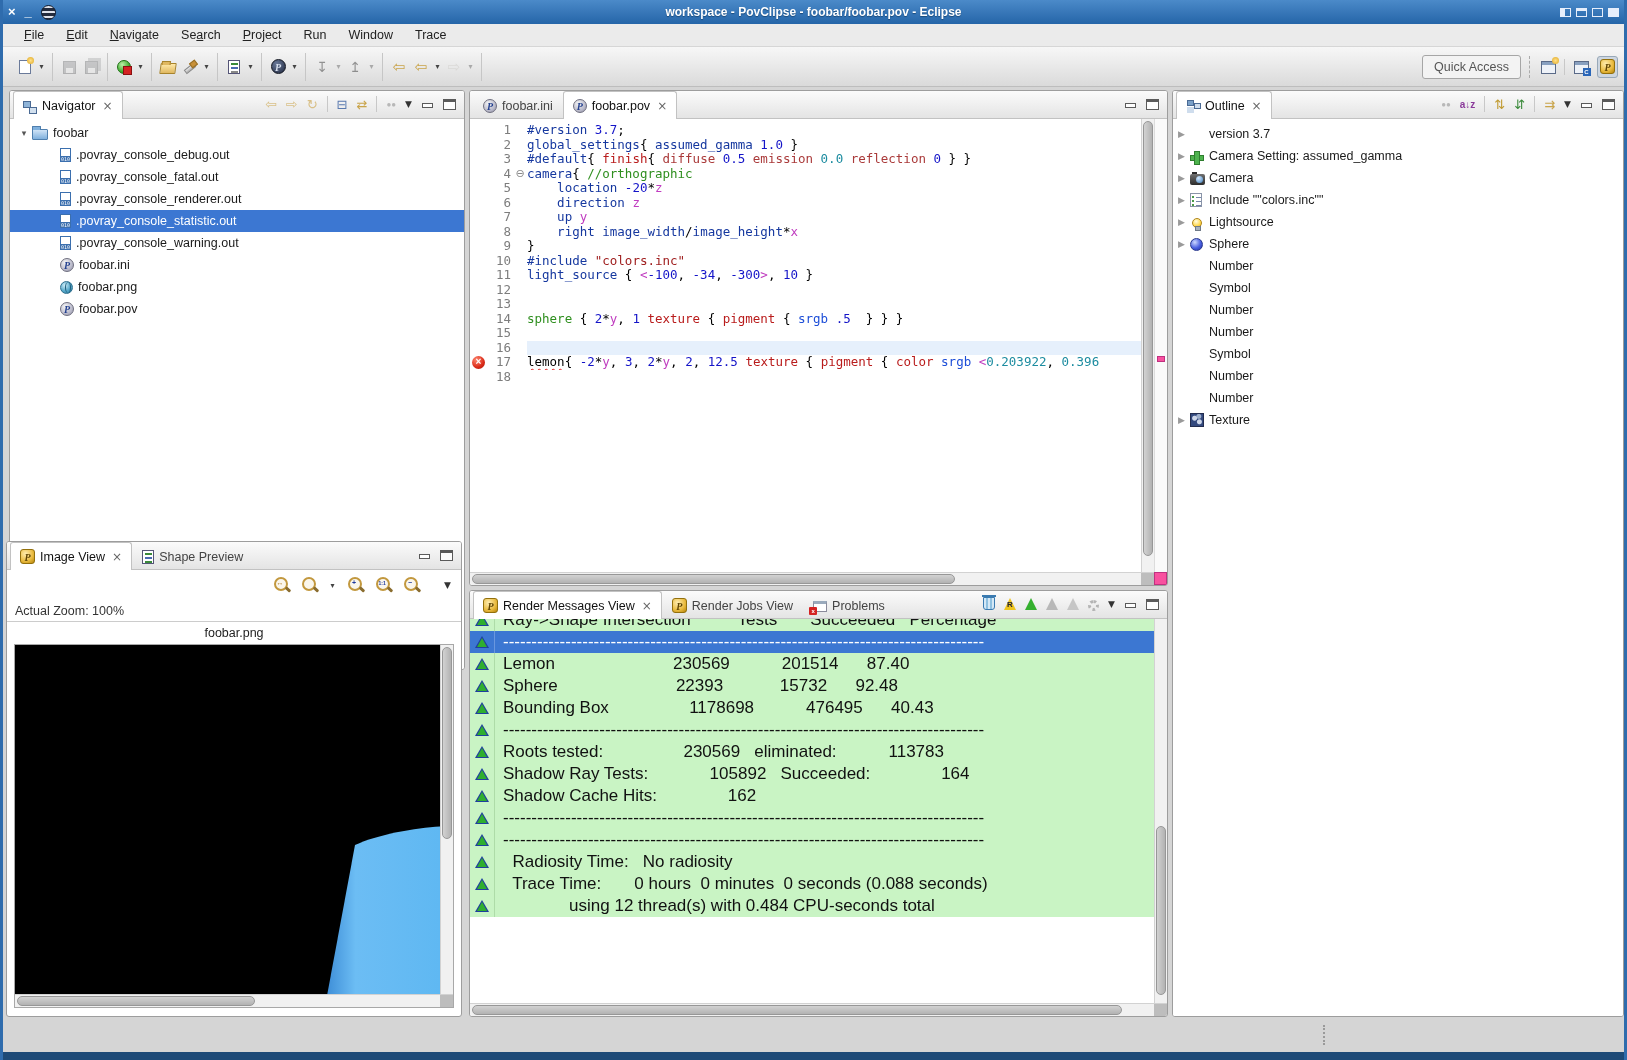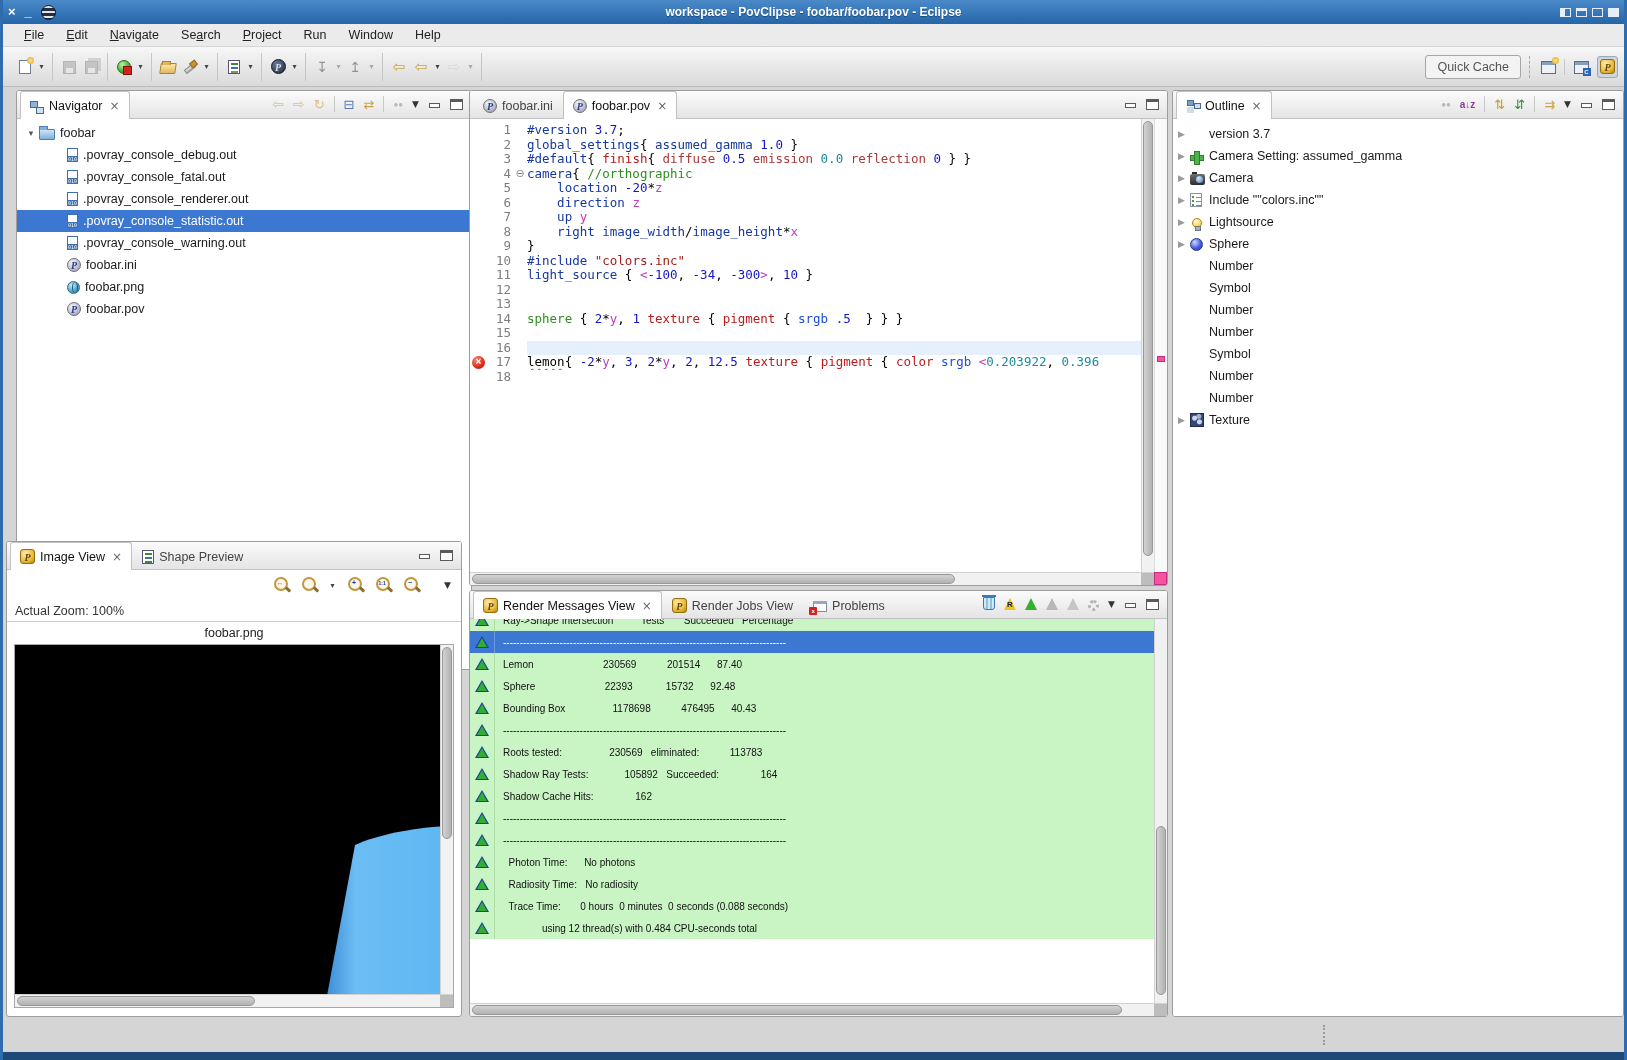--- a/index.html
+++ b/index.html
@@ -105,21 +105,21 @@
   .mag::after{content:"";position:absolute;left:13px;top:12px;width:6px;height:3px;background:#8a6d2f;border-radius:1px;transform:rotate(42deg)}
   .mag .sub{position:absolute;left:3px;top:2px;width:10px;text-align:center;font-size:7px;font-weight:bold;color:#1f3a9e;line-height:10px}
   
   .wm{display:inline-block;position:relative;width:13px;height:11px}
   .wm-min::after{content:"";position:absolute;left:1px;right:1px;top:4px;height:3px;border:1px solid #5a5a5a;background:#fdfdfd}
   .wm-max::after{content:"";position:absolute;inset:0;border:1px solid #5a5a5a;border-top:3px solid #5a5a5a;background:#fdfdfd}
   .vmenu{font-size:9px;color:#333;font-family:"DejaVu Sans",sans-serif}
   
   .main{position:absolute;left:0;top:87px;width:1621px;height:931px;background:#d5d5d5}
   .panel{position:absolute;background:#fff;border:1px solid #9d9d9d;border-radius:3px;overflow:hidden;display:flex;flex-direction:column}
-  #nav-panel{left:13px;top:3px;width:456px;height:580px}
+  #nav-panel{left:6px;top:3px;width:456px;height:580px}
   #image-panel{left:3px;top:454px;width:456px;height:476px}
   #editor-panel{left:466px;top:3px;width:699px;height:496px}
   #msg-panel{left:466px;top:503px;width:699px;height:427px}
   #outline-panel{left:1169px;top:3px;width:452px;height:927px}
   .phead{height:28px;background:linear-gradient(#fbfbfb,#e4e4e4);border-bottom:1px solid #c2c2c2;display:flex;align-items:flex-end;padding-left:3px;flex:none}
   .ptab{display:flex;align-items:center;gap:5px;height:26px;padding:0 9px;font-size:12.5px;color:#444;border:1px solid transparent;border-bottom:none;border-radius:3px 3px 0 0;white-space:nowrap}
   .ptab.active{background:#fff;border-color:#c2c2c2;color:#111;height:28px;margin-bottom:-1px}
   .tabx{color:#666;font-size:12px;margin-left:2px;font-family:"DejaVu Sans",sans-serif}
   .phead-tools{margin-left:auto;display:flex;align-items:center;gap:9px;padding:0 8px;height:28px}
   .ph-sep{width:1px;height:16px;background:#c8c8c8}
@@ -152,21 +152,21 @@
   .hthumb{position:absolute;top:1px;bottom:1px;border-radius:6px;background:linear-gradient(#d2d2d2,#b2b2b2);border:1px solid #979797}
   .ed-bottom{display:flex;flex:none}
   .ruler{width:13px;flex:none;background:#fafafa;border-left:1px solid #dcdcdc;position:relative}
   .ruler-marker{position:absolute;left:2px;width:8px;height:6px;background:#f8519f;border:1px solid #c03080;top:237px}
   .corner{width:13px;height:13px;flex:none;border-top:1px solid #d2d2d2}
   .corner.gray{background:#bdbdbd}
   .corner.pink{background:#f8519f;border:1px solid #c03080}
   
   .msg-body{flex:1;display:flex;overflow:hidden}
   .msg-list{flex:1;overflow:hidden;background:#fff}
-  .mrow{height:22px;display:flex;align-items:stretch;background:#c9f4c4;font-size:10px;color:#111}
+  .mrow{height:22px;display:flex;align-items:stretch;background:#c9f4c4;font-size:17px;color:#111}
   .mrow:first-child{margin-top:-10px}
   .mrow.sel{background:#3c77d2;color:#fff}
   .mico{width:24px;flex:none;display:flex;align-items:center;justify-content:center}
   .mtext{white-space:pre;border-left:1px solid #aedca8;padding-left:8px;display:flex;align-items:center;flex:1;overflow:hidden}
   .mrow.sel .mtext{border-left-color:#6a97de}
   
   .out-list{flex:1;overflow:hidden;font-size:12.5px;padding-top:4px;background:#fff}
   .orow{height:22px;display:flex;align-items:center;color:#1a1a1a}
   .oarrow{width:17px;text-align:center;color:#9a9a9a;font-size:9px;flex:none;font-family:"DejaVu Sans",sans-serif}
   .oico{width:19px;flex:none;display:flex;justify-content:flex-start}
@@ -205,21 +205,21 @@
   </div>
 
   <div class="menubar" id="menu-items">
       <span class="menu-item"><u>F</u>ile</span>
       <span class="menu-item"><u>E</u>dit</span>
       <span class="menu-item"><u>N</u>avigate</span>
       <span class="menu-item">Se<u>a</u>rch</span>
       <span class="menu-item"><u>P</u>roject</span>
       <span class="menu-item">Run</span>
       <span class="menu-item">Window</span>
-      <span class="menu-item">Help</span>
+      <span class="menu-item">Trace</span>
     </div>
 
   <div class="toolbar">
     <div class="tgroup">
       <span class="tbtn">
           <span class="ic ic-newdoc"></span>
         </span>
       <span class="drop">▾</span>
     </div>
     <div class="tgroup">
@@ -264,21 +264,21 @@
       <span class="drop dis">▾</span>
     </div>
     <div class="tgroup">
       <span class="tbtn gold g-icon" style="font-size:15px">⇦</span>
       <span class="tbtn gold g-icon" style="font-size:15px">⇦</span>
       <span class="drop">▾</span>
       <span class="tbtn goldpale g-icon dis" style="font-size:15px">⇨</span>
       <span class="drop dis">▾</span>
     </div>
     <div class="spacer"></div>
-    <button class="qa-btn">Quick Cache</button>
+    <button class="qa-btn">Quick Access</button>
     <span class="dashsep"></span>
     <div class="persp">
       <span class="tbtn">
           <span class="ic ic-newpersp"></span>
         </span>
       <span class="ph-sep"></span>
       <span class="tbtn">
           <span class="ic ic-cpersp"></span>
         </span>
       <span class="tbtn persp-active">
@@ -771,26 +771,20 @@
             <div class="mrow">
               <span class="mico">
                 <span class="ic-warn"></span>
               </span>
               <span class="mtext">-------------------------------------------------------------------------------------</span>
             </div>
             <div class="mrow">
               <span class="mico">
                 <span class="ic-warn"></span>
               </span>
-              <span class="mtext">  Photon Time:      No photons</span>
-            </div>
-            <div class="mrow">
-              <span class="mico">
-                <span class="ic-warn"></span>
-              </span>
               <span class="mtext">  Radiosity Time:   No radiosity</span>
             </div>
             <div class="mrow">
               <span class="mico">
                 <span class="ic-warn"></span>
               </span>
               <span class="mtext">  Trace Time:       0 hours  0 minutes  0 seconds (0.088 seconds)</span>
             </div>
             <div class="mrow">
               <span class="mico">

